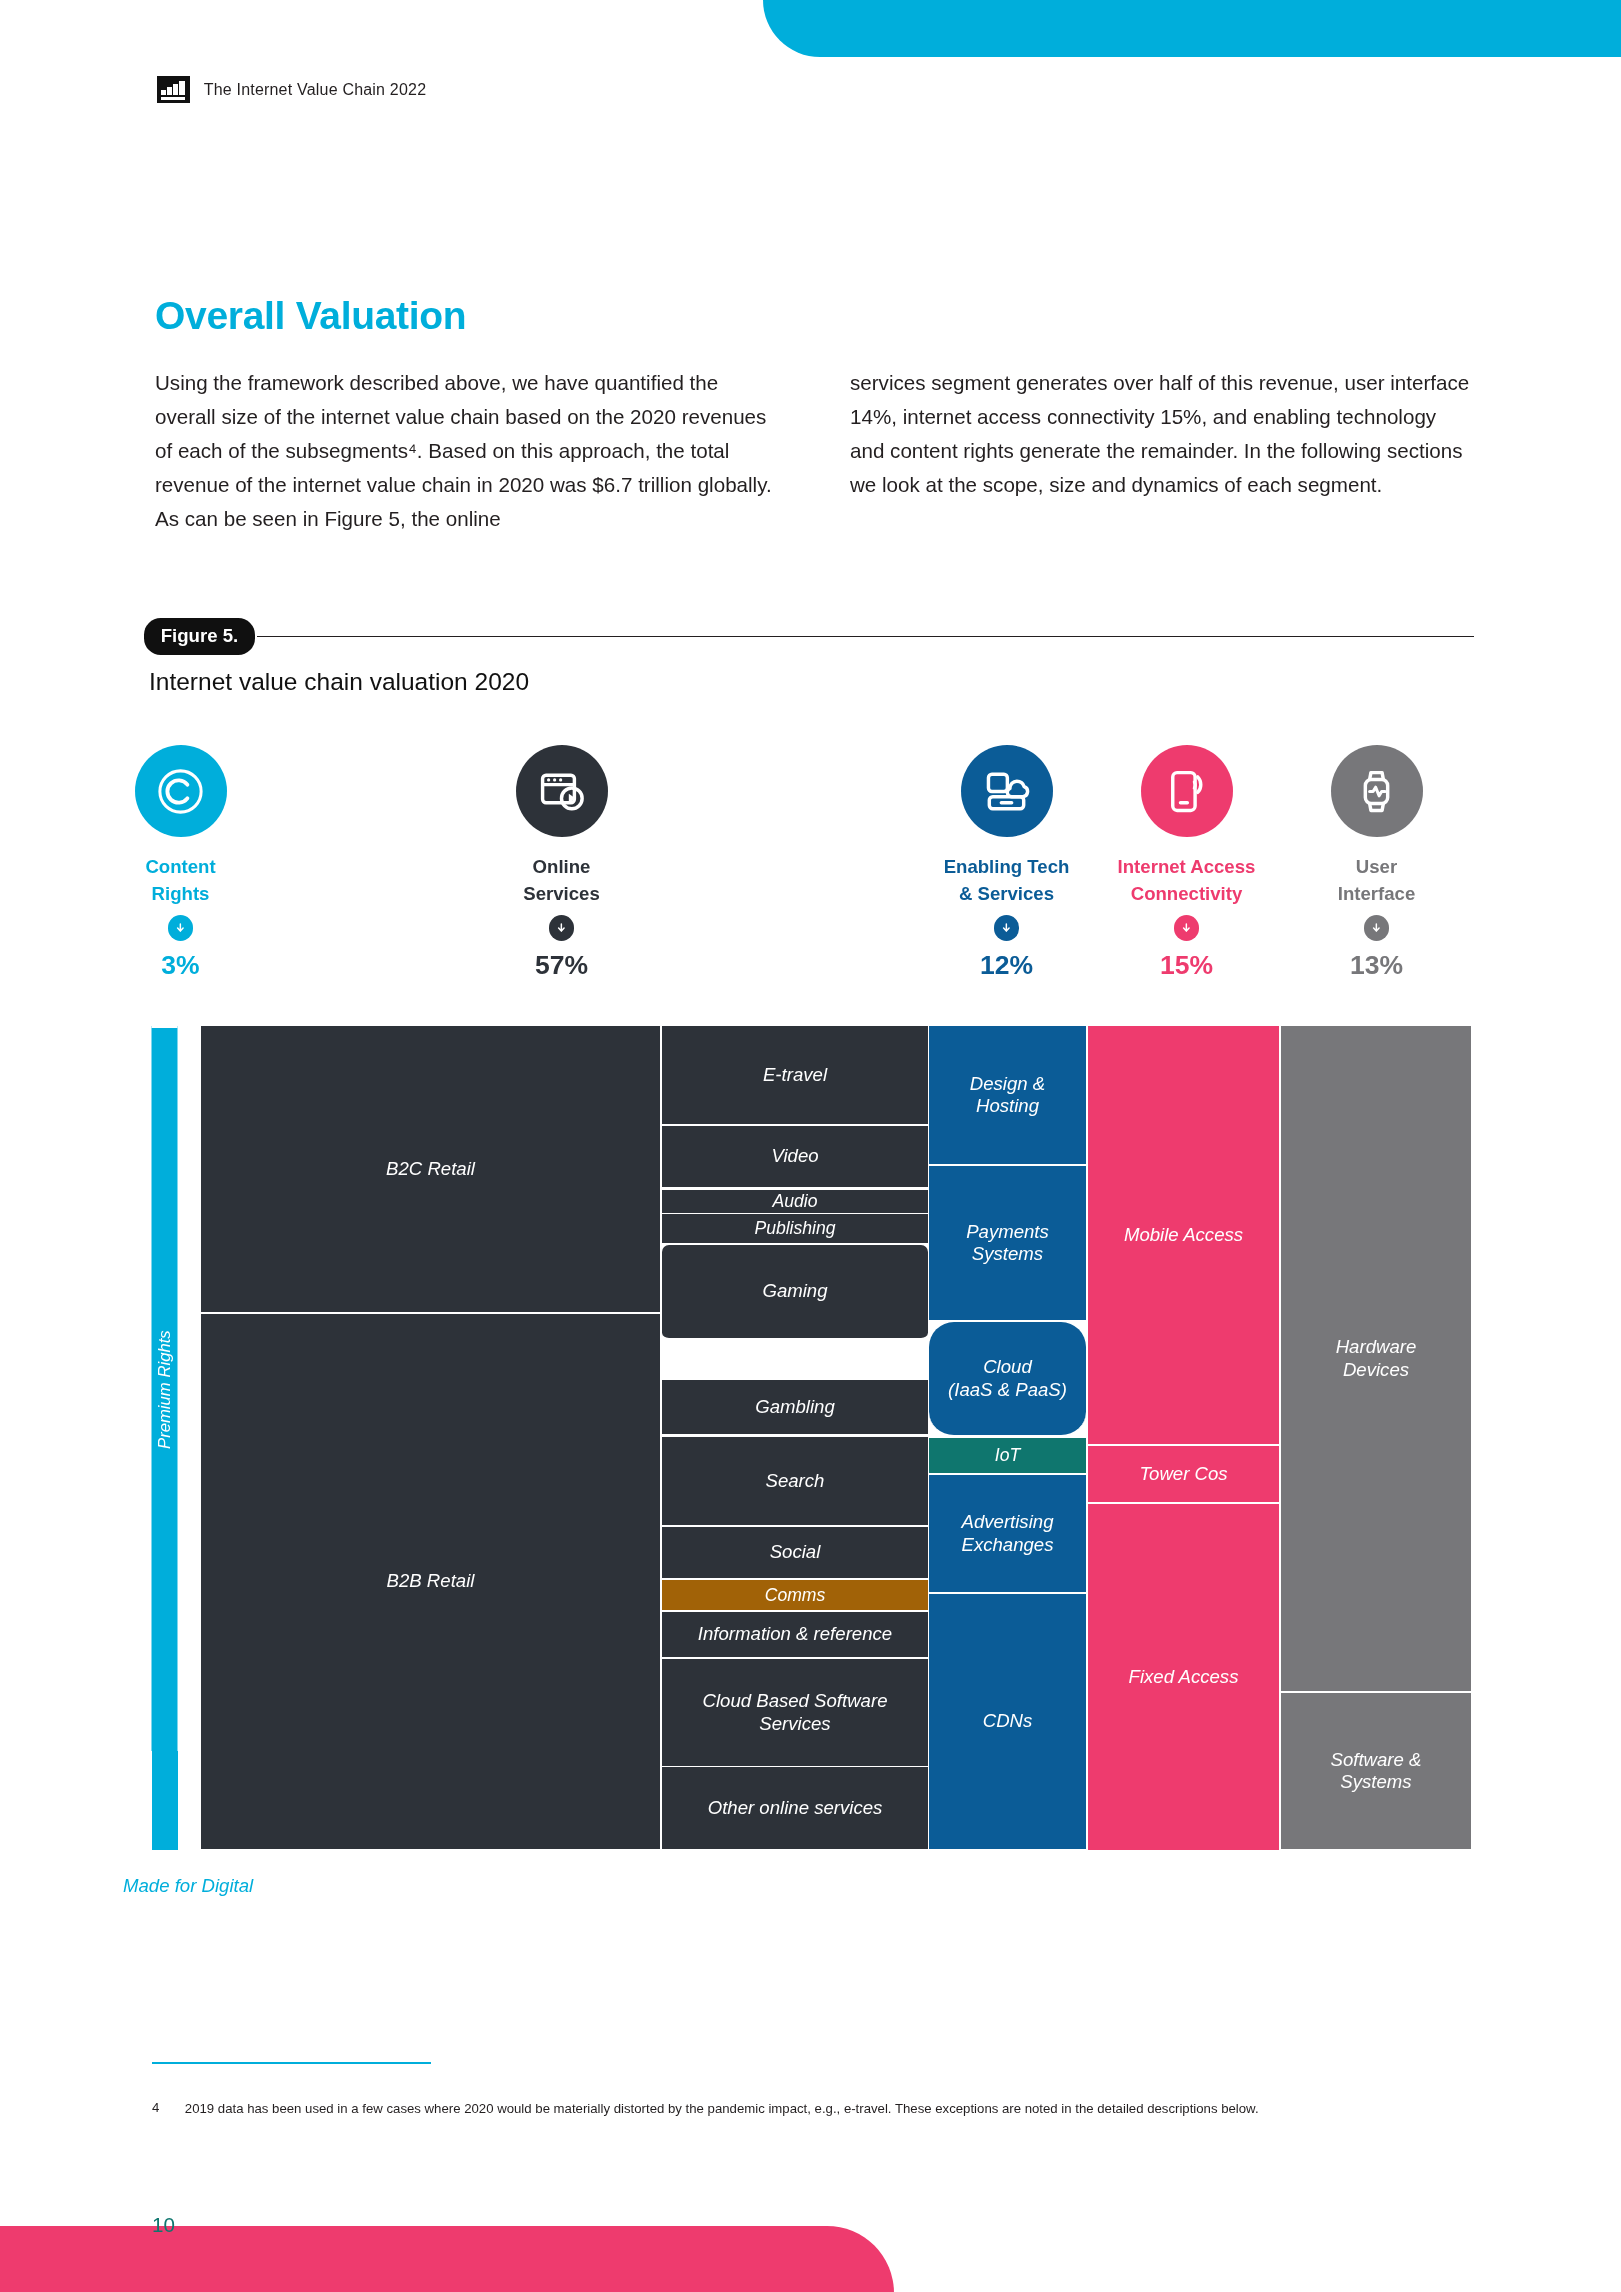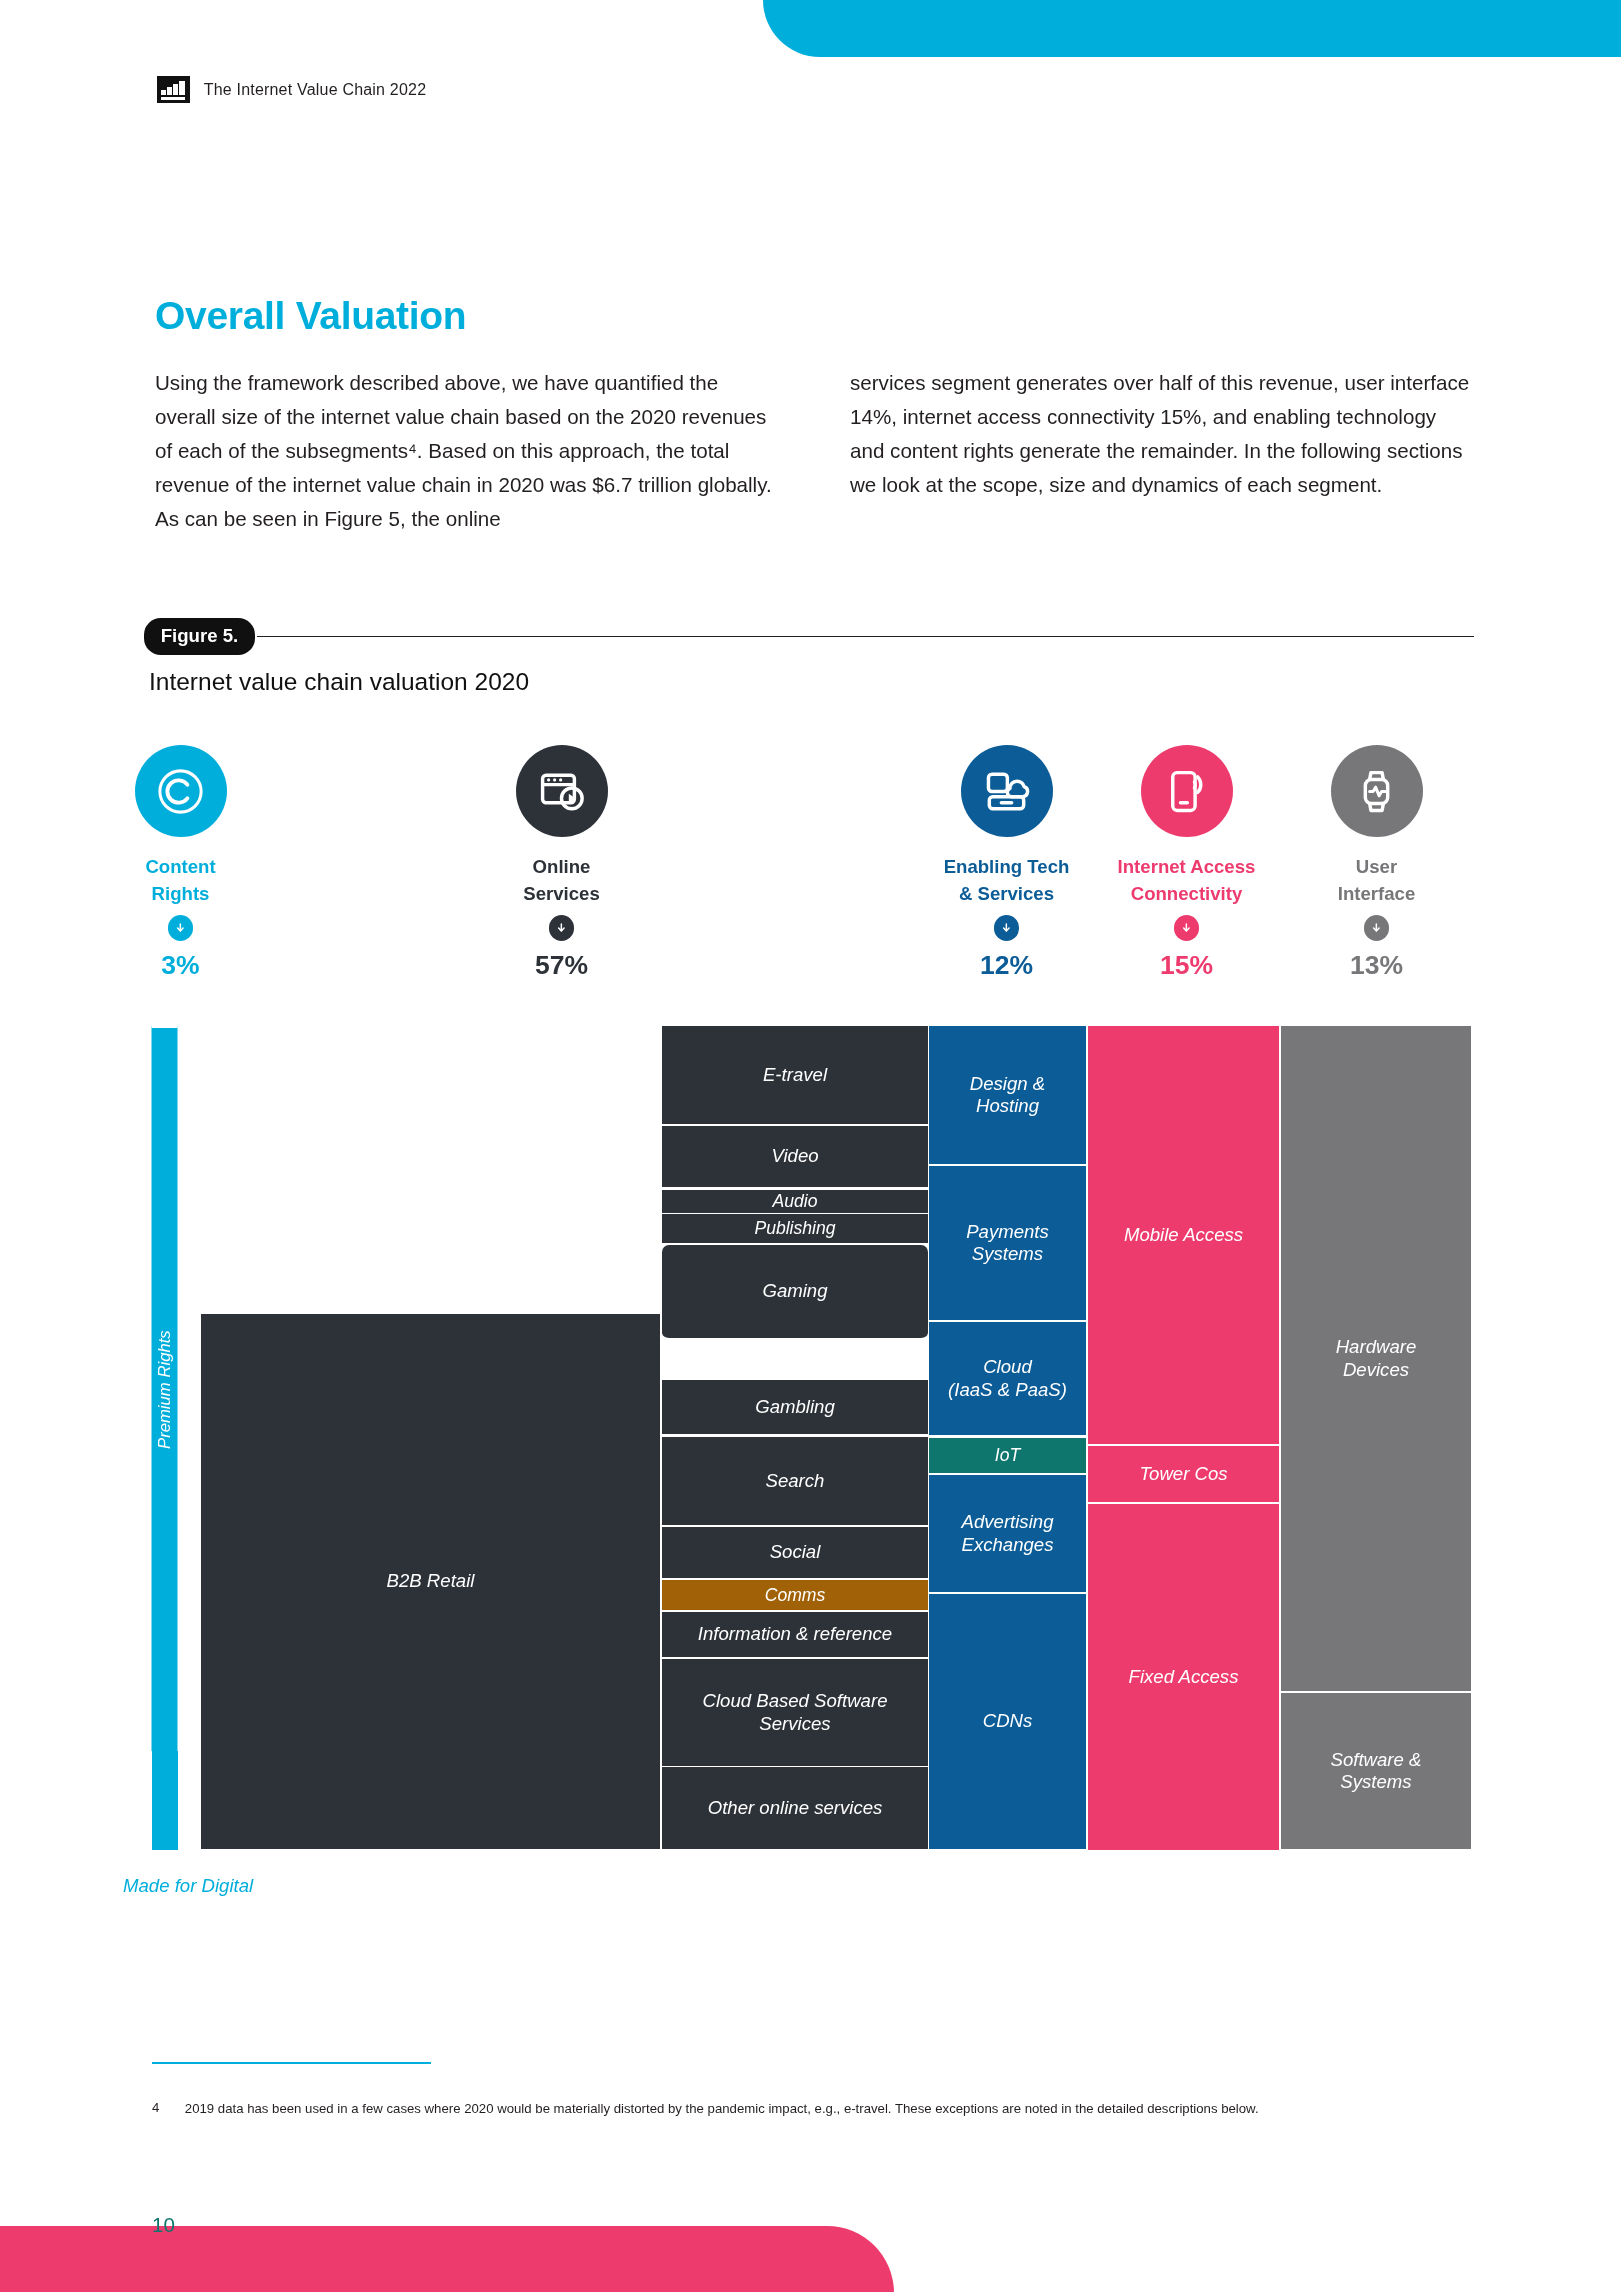--- a/index.html
+++ b/index.html
@@ -236,20 +236,21 @@
       <div class="seg-pct" style="color: rgb(119, 119, 122);">13%</div>
     </div>
   </div>
 
 <div class="treemap" id="treemap">
     <div class="tm-col" style="left: 152px; width: 25.5px;">
       <div class="cell vert" style="top: 0px; height: 725px; background: rgb(0, 174, 219);">Premium Rights</div>
       <div class="cell" style="top: 725px; height: 99px; background: rgb(0, 174, 219);"></div>
     </div>
     <div class="tm-col" style="left: 201px; width: 459px;">
+      <div class="cell" style="top: 0px; height: 288px; background: rgb(45, 50, 57);">B2C Retail</div>
       <div class="cell" style="top: 288px; height: 535px; background: rgb(45, 50, 57);">B2B Retail</div>
     </div>
     <div class="tm-col" style="left: 662px; width: 266px;">
       <div class="cell" style="top: 0px; height: 100px; background: rgb(45, 50, 57);">E-travel</div>
       <div class="cell" style="top: 100px; height: 63px; background: rgb(45, 50, 57);">Video</div>
       <div class="cell thin" style="top: 164px; height: 24.6px; background: rgb(45, 50, 57);">Audio</div>
       <div class="cell thin" style="top: 188px; height: 31px; background: rgb(45, 50, 57);">Publishing</div>
       <div class="cell" style="top: 219px; height: 95px; background: rgb(45, 50, 57); border-radius: 7px;">Gaming</div>
       <div class="cell" style="top: 411px; height: 90px; background: rgb(45, 50, 57);">Search</div>
       <div class="cell" style="top: 354px; height: 56px; background: rgb(45, 50, 57);">Gambling</div>
@@ -258,21 +259,21 @@
       <div class="cell" style="top: 586px; height: 47px; background: rgb(45, 50, 57);">Information &amp;  reference</div>
       <div class="cell" style="top: 633px; height: 109px; background: rgb(45, 50, 57);">Cloud Based Software
 Services</div>
       <div class="cell" style="top: 741px; height: 82px; background: rgb(45, 50, 57);">Other online services</div>
     </div>
     <div class="tm-col" style="left: 929px; width: 157px;">
       <div class="cell" style="top: 0px; height: 140px; background: rgb(11, 92, 151);">Design &amp;
 Hosting</div>
       <div class="cell" style="top: 140px; height: 156px; background: rgb(11, 92, 151);">Payments
 Systems</div>
-      <div class="cell" style="top: 296px; height: 115px; background: rgb(11, 92, 151);">Cloud
+      <div class="cell" style="top: 296px; height: 115px; background: rgb(11, 92, 151); border-radius: 25px;">Cloud
 (IaaS &amp; PaaS)</div>
       <div class="cell thin" style="top: 412px; height: 37px; background: #0f766e;">IoT</div>
       <div class="cell" style="top: 449px; height: 119px; background: rgb(11, 92, 151);">Advertising
 Exchanges</div>
       <div class="cell" style="top: 568px; height: 255px; background: rgb(11, 92, 151);">CDNs</div>
     </div>
     <div class="tm-col" style="left: 1088px; width: 191px;">
       <div class="cell" style="top: 0px; height: 420px; background: rgb(238, 59, 110);">Mobile Access</div>
       <div class="cell" style="top: 420px; height: 58px; background: rgb(238, 59, 110);">Tower Cos</div>
       <div class="cell" style="top: 478px; height: 346px; background: rgb(238, 59, 110);">Fixed Access</div>

